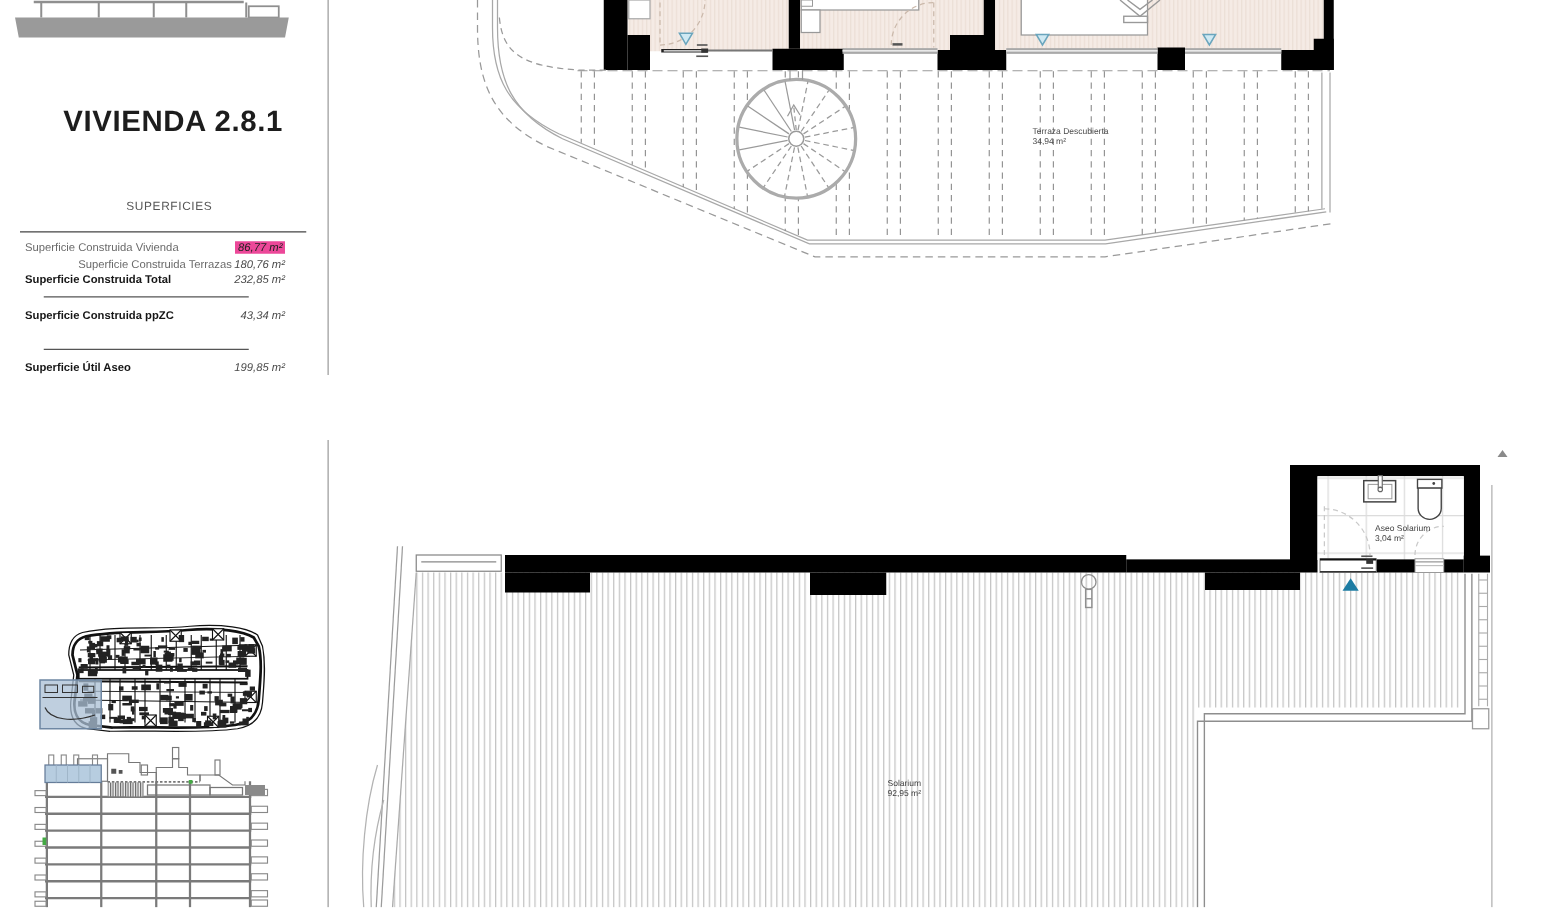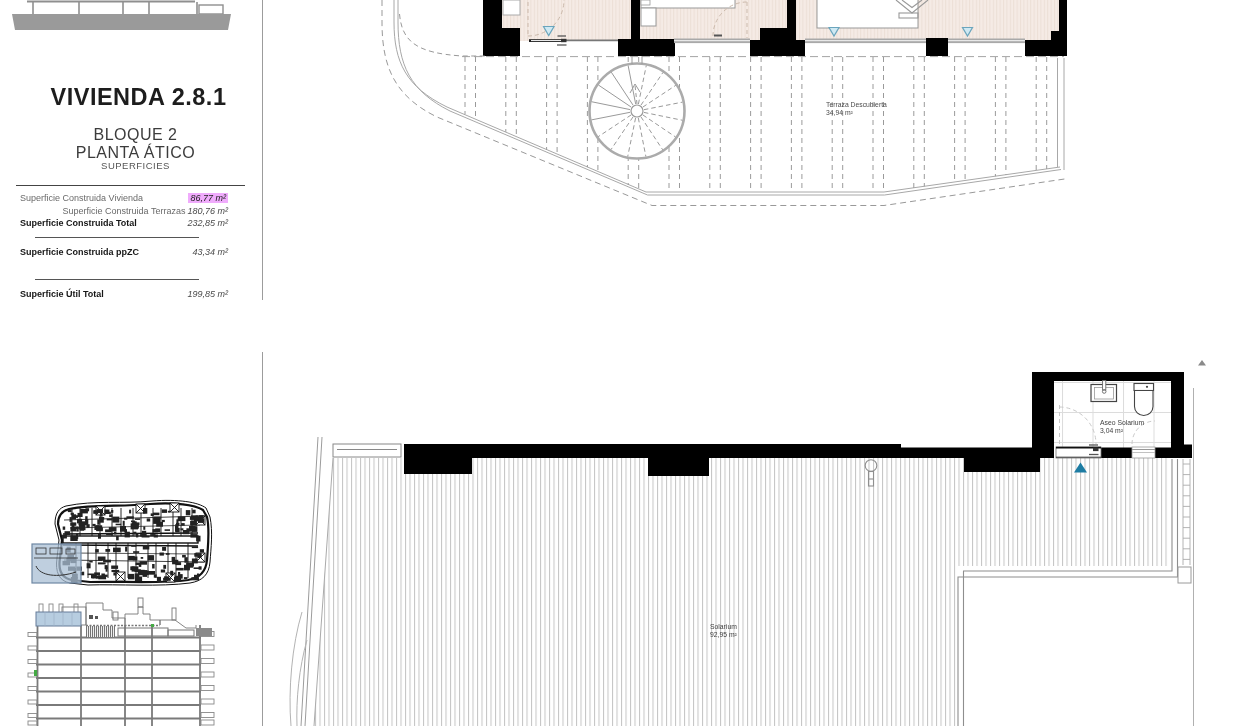--- a/index.html
+++ b/index.html
@@ -659,25 +659,24 @@
           <rect x="36" y="612" width="45" height="14" fill="#b7cde0" stroke="#667d99" stroke-width="1"></rect>
           <line x1="45" y1="612" x2="45" y2="626" stroke="#9db2c6" stroke-width="0.7"></line>
           <line x1="54" y1="612" x2="54" y2="626" stroke="#9db2c6" stroke-width="0.7"></line>
           <line x1="63" y1="612" x2="63" y2="626" stroke="#9db2c6" stroke-width="0.7"></line>
           <line x1="72" y1="612" x2="72" y2="626" stroke="#9db2c6" stroke-width="0.7"></line>
         </g>
 </g>
 </svg>
 
 <div class="abs ttl" style="left:0;top:84px;width:253px;text-align:center;">VIVIENDA 2.8.1</div>
-<div class="abs sub" style="left:0;top:126px;width:247px;text-align:center;line-height:18px;">BLOQUE 2<br>PLANTA ÁTICO</div>
 <div class="abs sup" style="left:0;top:160px;width:247px;text-align:center;">SUPERFICIES</div>
 
 <div class="abs" style="left:16px;top:185px;width:217px;border-top:1.2px solid #444;height:0"></div>
 <div class="trow" style="top:193px;">Superficie Construida Vivienda
-  <span class="tval" style="background:#f0abfc;color:#222;padding:0 2px;">86,77 m²</span></div>
+  <span class="tval" style="background:#ec4899;color:#222;padding:0 2px;">86,77 m²</span></div>
 <div class="trow" style="top:205.5px;text-align:center;">Superficie Construida Terrazas<span class="tval">180,76 m²</span></div>
 <div class="trow" style="top:218px;"><b>Superficie Construida Total</b><span class="tval">232,85 m²</span></div>
 <div class="abs" style="left:35px;top:237px;width:152px;border-top:1px solid #555;height:0"></div>
 <div class="trow" style="top:247px;"><b>Superficie Construida ppZC</b><span class="tval">43,34 m²</span></div>
 <div class="abs" style="left:35px;top:279px;width:152px;border-top:1px solid #555;height:0"></div>
-<div class="trow" style="top:289px;"><b>Superficie Útil Total</b><span class="tval">199,85 m²</span></div>
+<div class="trow" style="top:289px;"><b>Superficie Útil Aseo</b><span class="tval">199,85 m²</span></div>
 </div>
 
 </body></html>

